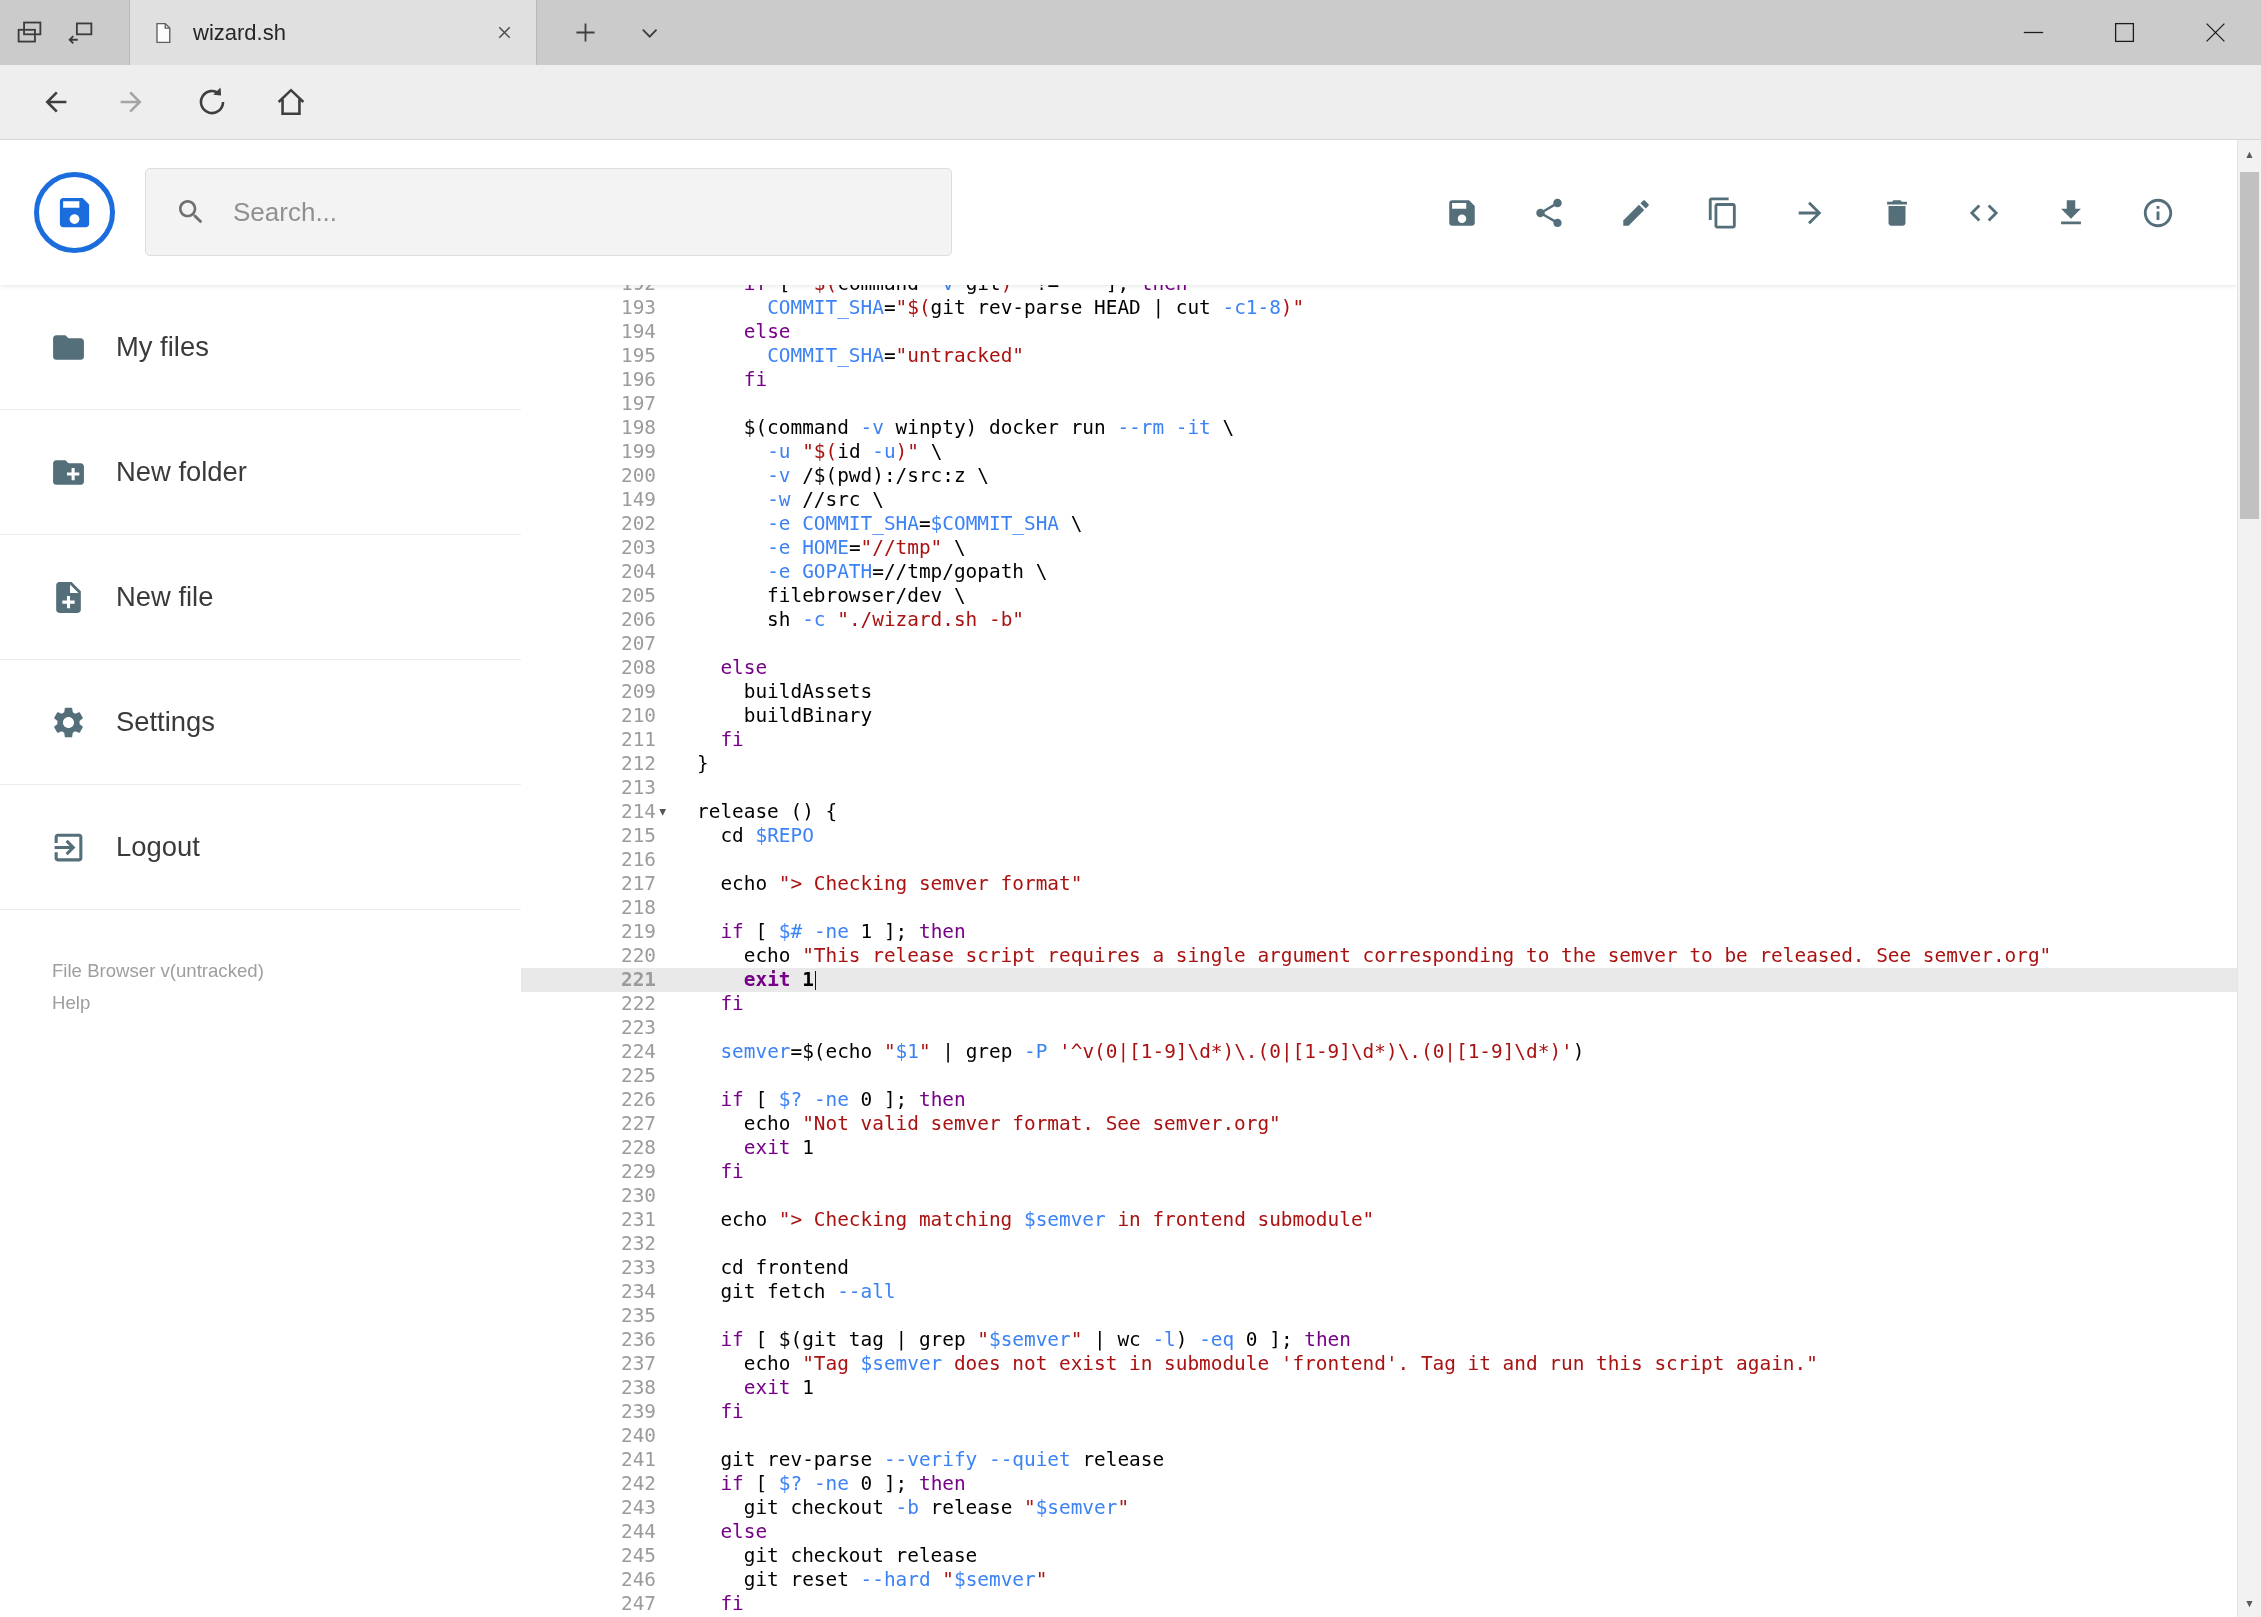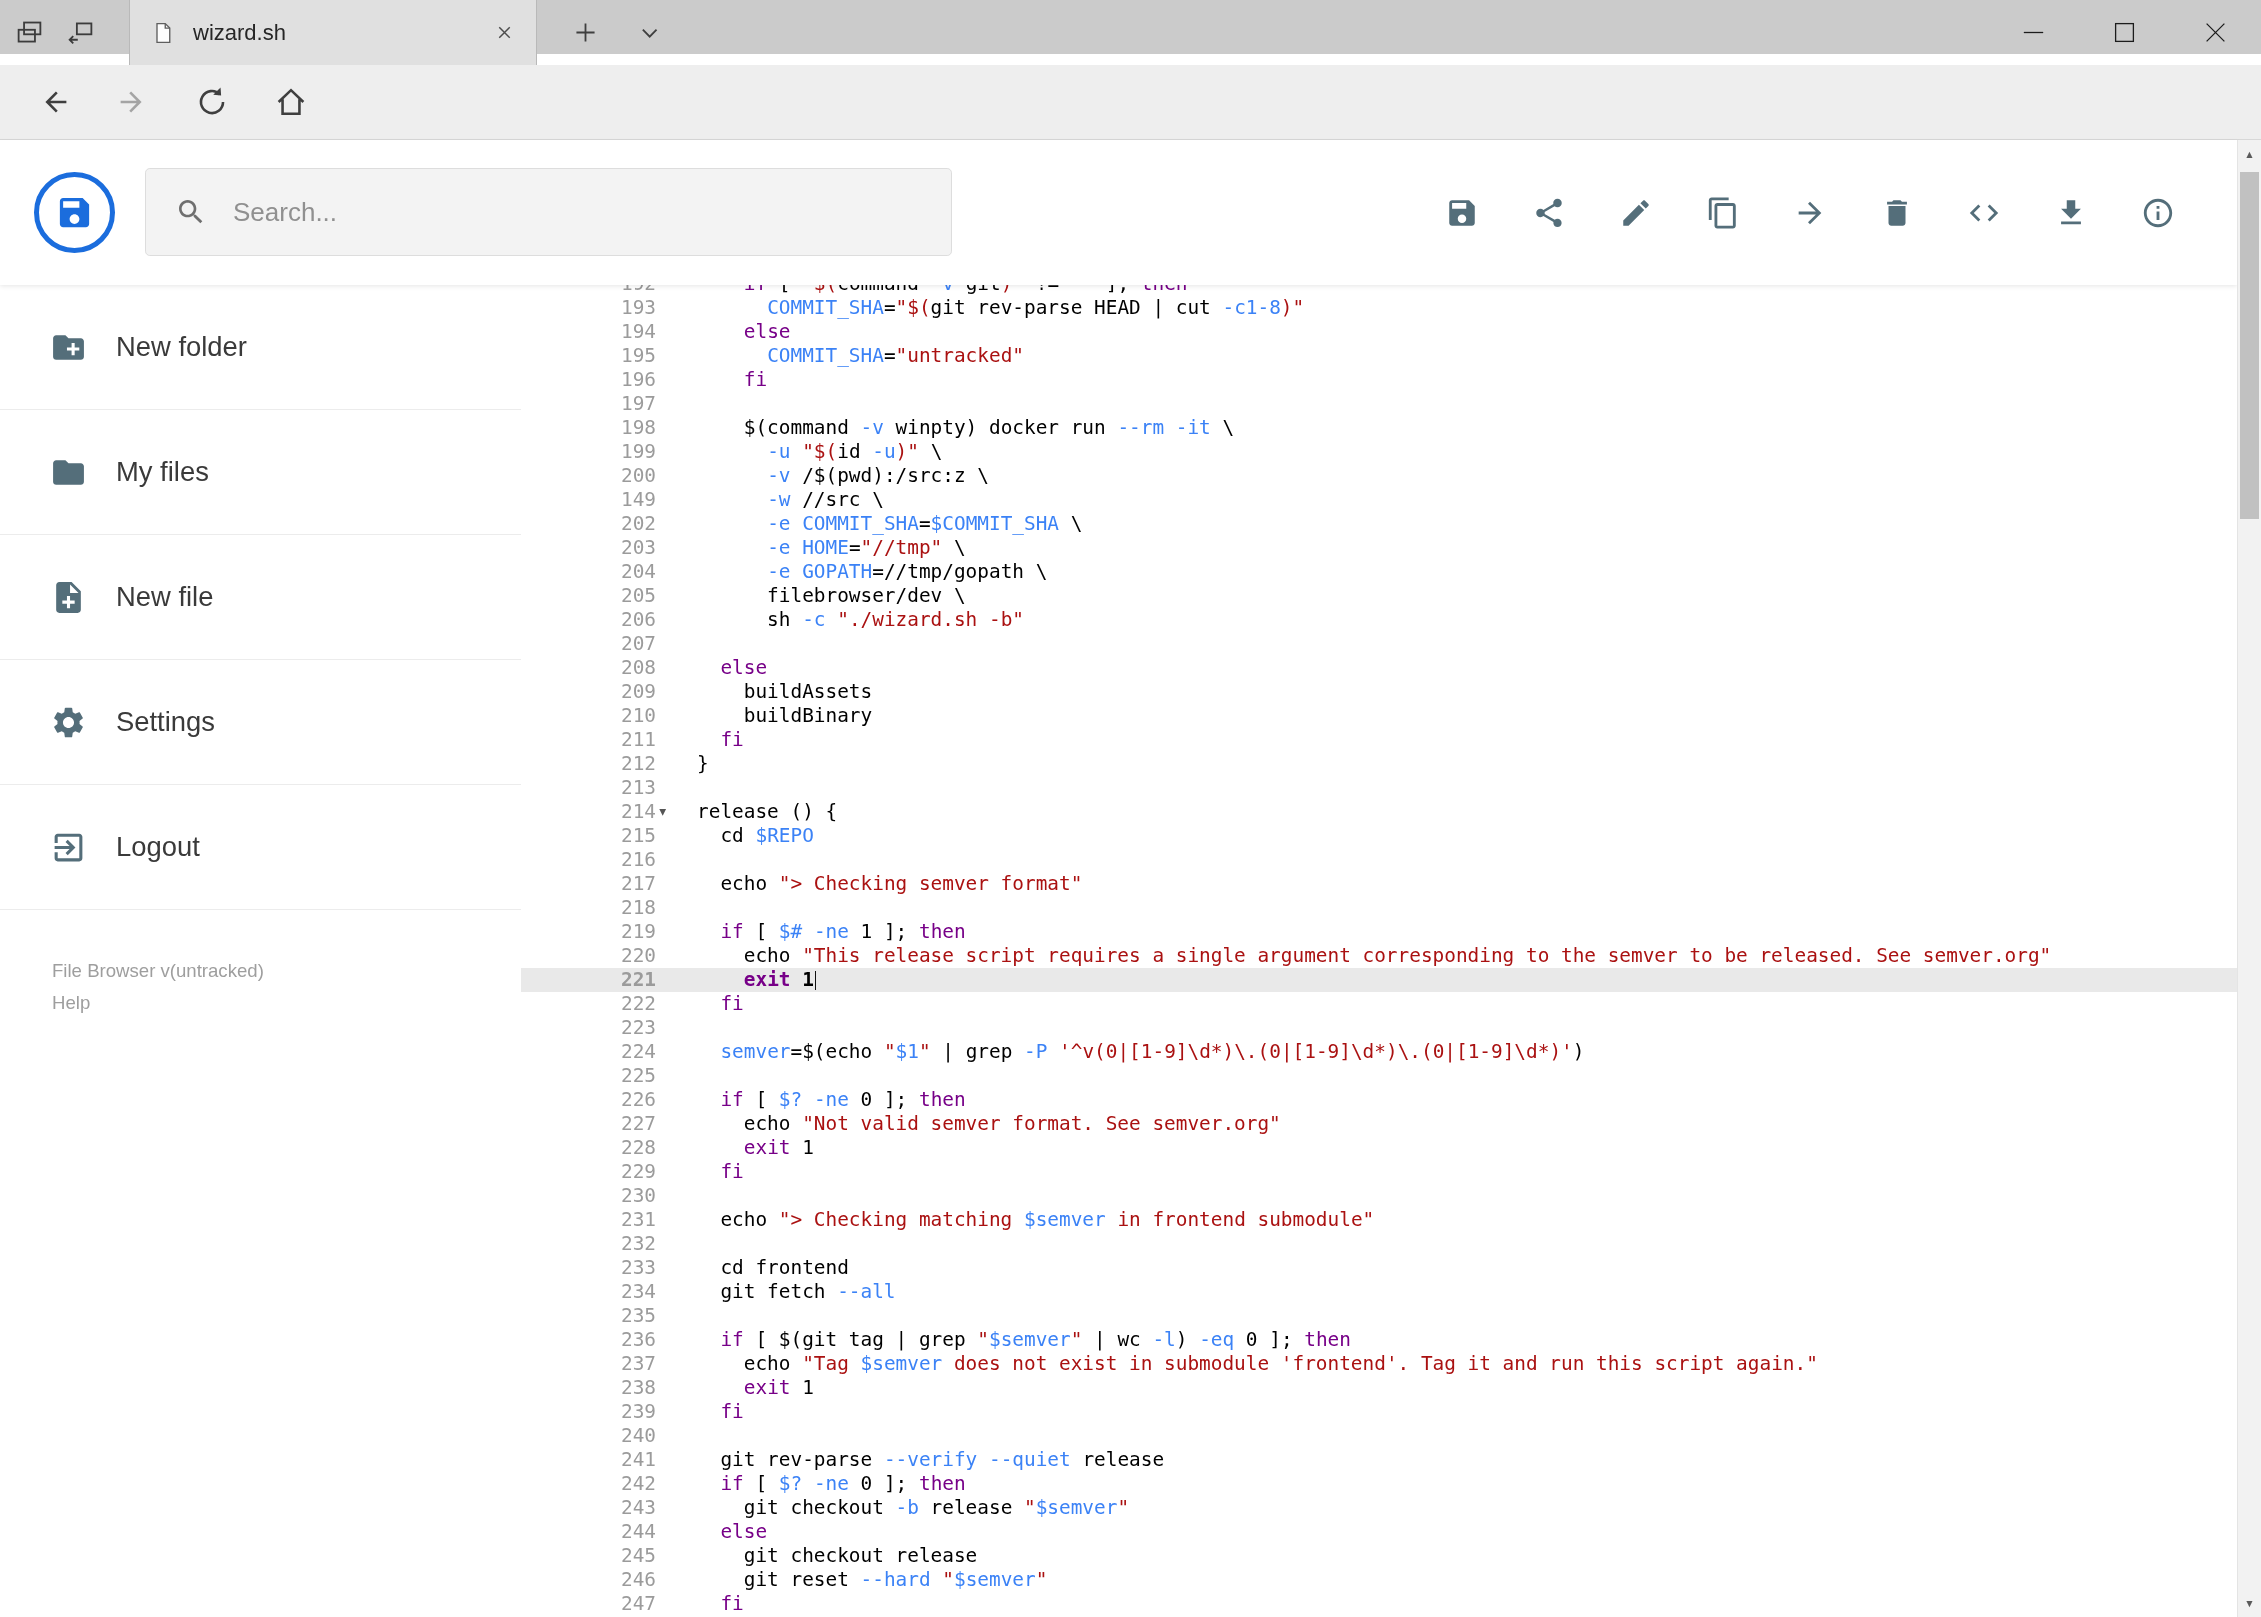--- a/index.html
+++ b/index.html
@@ -1,20 +1,20 @@
 <!DOCTYPE html>
 <html style="font-size:13px"><head>
 <meta charset="utf-8">
 <style>
   html,body{margin:0;padding:0;background:#fff;}
   .screen{position:relative;width:2261px;height:1617px;overflow:hidden;background:#fff;
           font-family:"Liberation Sans",sans-serif;-webkit-font-smoothing:antialiased;}
 
   
-  .tabbar{position:absolute;top:0;left:0;right:0;height:54px;background:#cbcbcb;}
+  .tabbar{position:absolute;top:0;left:0;right:0;height:65px;background:#cbcbcb;}
   .tabstrip-icons{position:absolute;left:14.5px;top:0;height:65px;display:flex;align-items:center;gap:22.6px;color:#3c3c3c;}
   .tbi{display:flex;align-items:center;justify-content:center;}
   .tab{position:absolute;left:129px;top:0;width:408px;height:65px;background:#e0e0e0;
        border-left:0.8px solid #b9b9b9;border-right:0.8px solid #b9b9b9;display:flex;align-items:center;
        padding:0 21px;box-sizing:border-box;}
   .tab-title{font-size:22px;color:#262626;margin-left:18px;flex:1;white-space:nowrap;overflow:hidden;}
   .tab-close{display:flex;align-items:center;}
   .newtab{position:absolute;left:559px;top:0;height:65px;width:53px;display:flex;align-items:center;justify-content:center;}
   .tabchev{position:absolute;left:623px;top:0;height:65px;width:53px;display:flex;align-items:center;justify-content:center;}
   .win-controls{position:absolute;right:0;top:0;height:65px;display:flex;}
@@ -285,29 +285,29 @@
           <svg width="34" height="34" viewBox="0 0 24 24" fill="currentColor">
               <path d="M11 7h2v2h-2zm0 4h2v6h-2zm1-9C6.48 2 2 6.48 2 12s4.48 10 10 10 10-4.48 10-10S17.52 2 12 2zm0 18c-4.41 0-8-3.59-8-8s3.59-8 8-8 8 3.59 8 8-3.59 8-8 8z"></path>
             </svg>
         </button>
       </div>
     </div>
 
     <div class="sidebar">
       <div class="side-item">
         <svg width="37" height="37" viewBox="0 0 24 24" fill="currentColor">
-            <path d="M20 6h-8l-2-2H4c-1.1 0-1.99.9-1.99 2L2 18c0 1.1.9 2 2 2h16c1.1 0 2-.9 2-2V8c0-1.1-.9-2-2-2zm-1 8h-3v3h-2v-3h-3v-2h3V9h2v3h3v2z"></path>
-          </svg>
-        <span class="side-label">New folder</span>
+            <path d="M10 4H4c-1.1 0-1.99.9-1.99 2L2 18c0 1.1.9 2 2 2h16c1.1 0 2-.9 2-2V8c0-1.1-.9-2-2-2h-8l-2-2z"></path>
+          </svg>
+        <span class="side-label">My files</span>
       </div>
       <div class="side-item">
         <svg width="37" height="37" viewBox="0 0 24 24" fill="currentColor">
-            <path d="M10 4H4c-1.1 0-1.99.9-1.99 2L2 18c0 1.1.9 2 2 2h16c1.1 0 2-.9 2-2V8c0-1.1-.9-2-2-2h-8l-2-2z"></path>
-          </svg>
-        <span class="side-label">My files</span>
+            <path d="M20 6h-8l-2-2H4c-1.1 0-1.99.9-1.99 2L2 18c0 1.1.9 2 2 2h16c1.1 0 2-.9 2-2V8c0-1.1-.9-2-2-2zm-1 8h-3v3h-2v-3h-3v-2h3V9h2v3h3v2z"></path>
+          </svg>
+        <span class="side-label">New folder</span>
       </div>
       <div class="side-item">
         <svg width="37" height="37" viewBox="0 0 24 24" fill="currentColor">
             <path d="M14 2H6c-1.1 0-1.99.9-1.99 2L4 20c0 1.1.89 2 1.99 2H18c1.1 0 2-.9 2-2V8l-6-6zm2 14h-3v3h-2v-3H8v-2h3v-3h2v3h3v2zm-3-7V3.5L18.5 9H13z"></path>
           </svg>
         <span class="side-label">New file</span>
       </div>
       <div class="side-item">
         <svg width="37" height="37" viewBox="0 0 24 24" fill="currentColor">
             <path d="M19.14 12.94c.04-.3.06-.61.06-.94 0-.32-.02-.64-.07-.94l2.03-1.58c.18-.14.23-.41.12-.61l-1.92-3.32c-.12-.22-.37-.29-.59-.22l-2.39.96c-.5-.38-1.03-.7-1.62-.94l-.36-2.54c-.04-.24-.24-.41-.48-.41h-3.84c-.24 0-.43.17-.47.41l-.36 2.54c-.59.24-1.13.57-1.62.94l-2.39-.96c-.22-.08-.47 0-.59.22L2.74 8.87c-.12.21-.08.47.12.61l2.03 1.58c-.05.3-.09.63-.09.94s.02.64.07.94l-2.03 1.58c-.18.14-.23.41-.12.61l1.92 3.32c.12.22.37.29.59.22l2.39-.96c.5.38 1.03.7 1.62.94l.36 2.54c.05.24.24.41.48.41h3.84c.24 0 .44-.17.47-.41l.36-2.54c.59-.24 1.13-.56 1.62-.94l2.39.96c.22.08.47 0 .59-.22l1.92-3.32c.12-.22.07-.47-.12-.61l-2.01-1.58zM12 15.6c-1.98 0-3.6-1.62-3.6-3.6s1.62-3.6 3.6-3.6 3.6 1.62 3.6 3.6-1.62 3.6-3.6 3.6z"></path>

